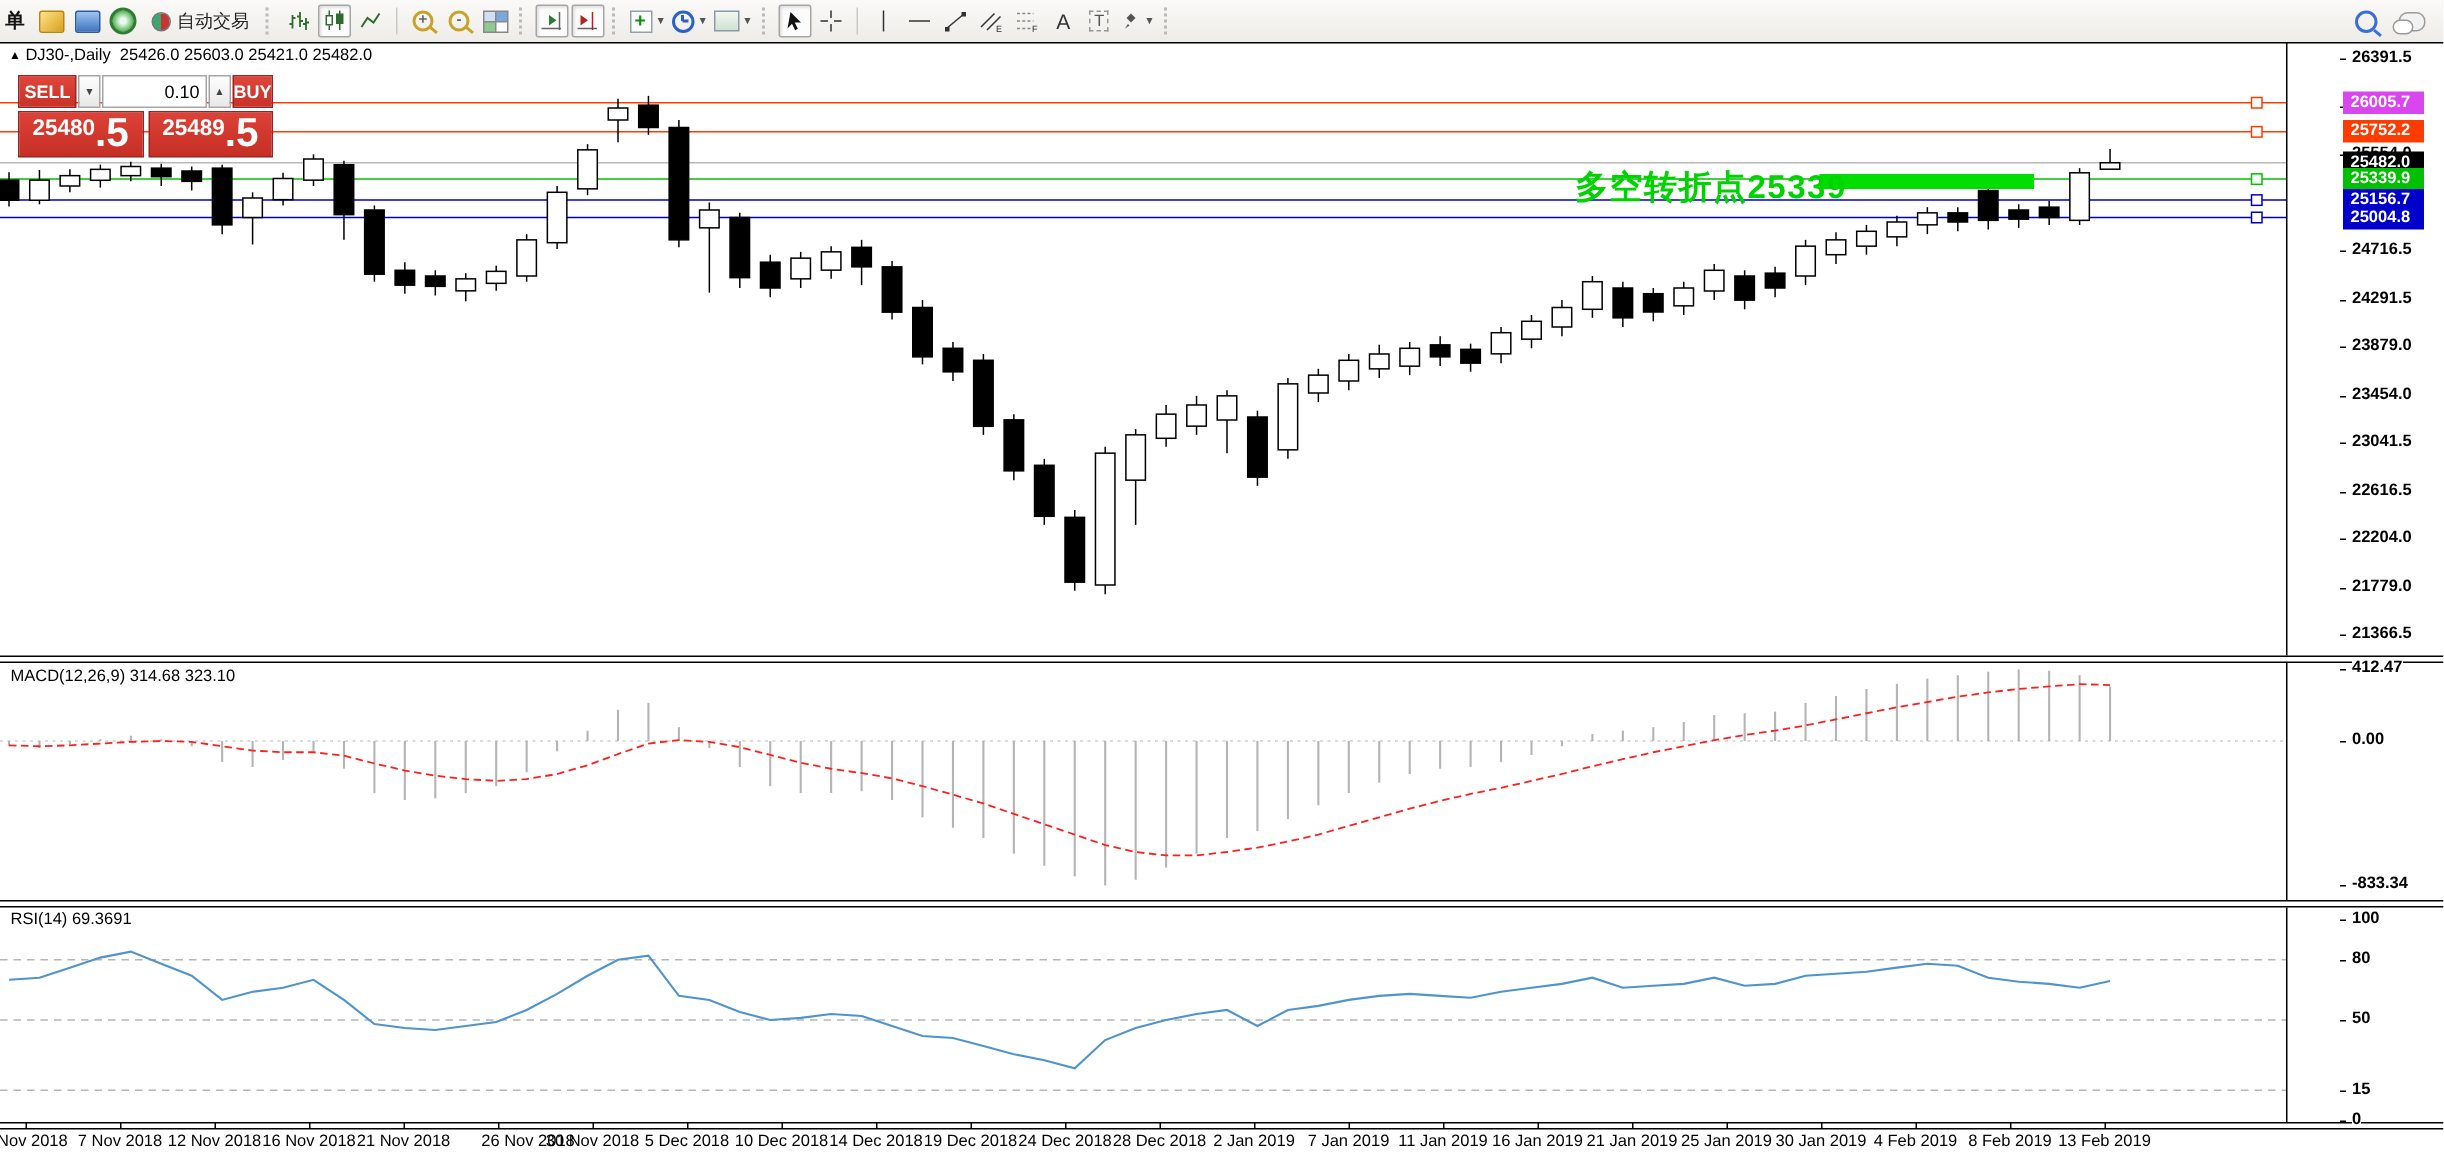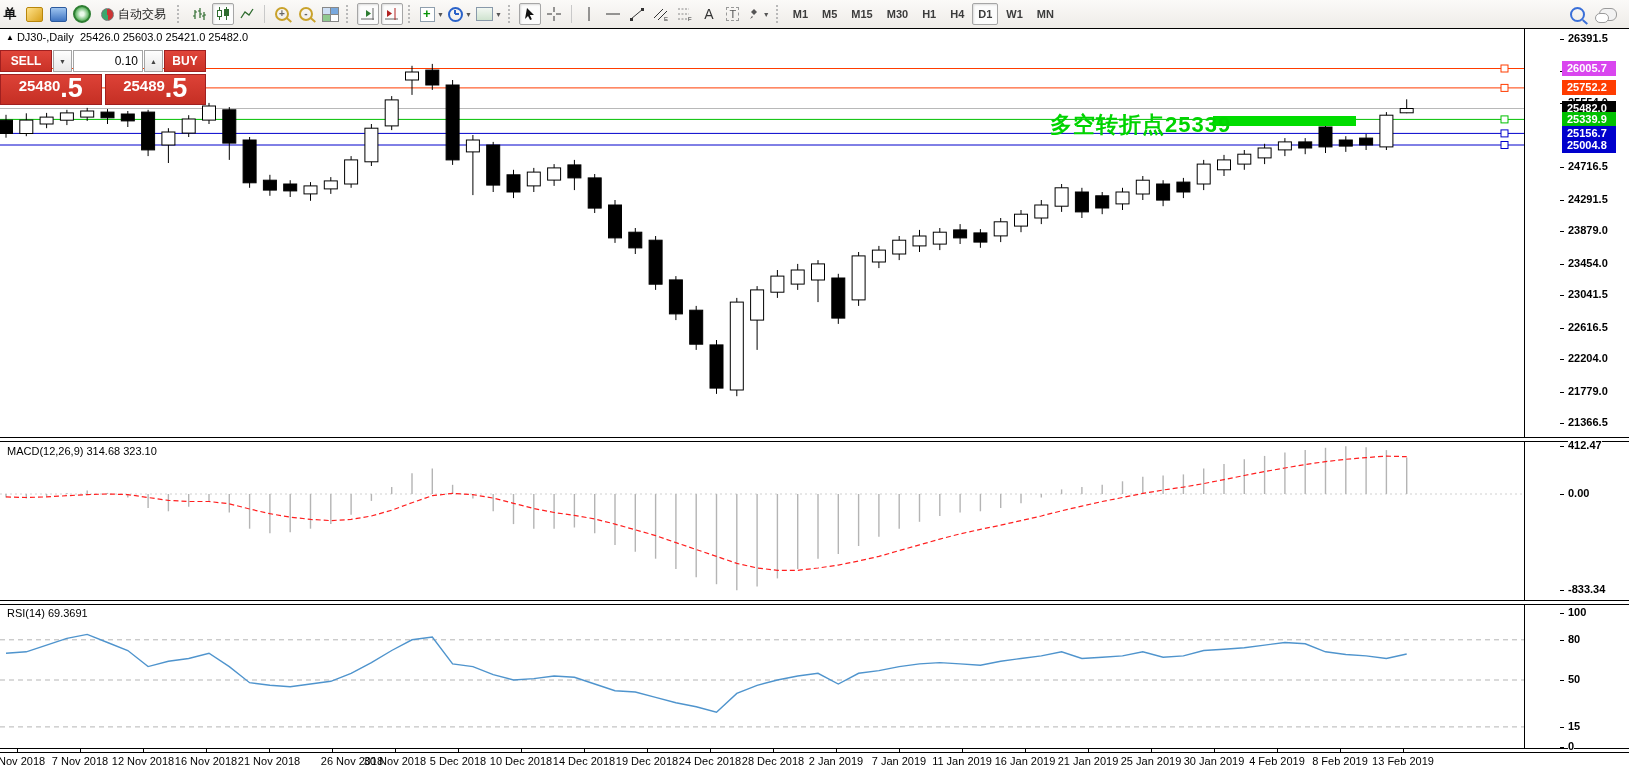--- a/index.html
+++ b/index.html
@@ -48,21 +48,21 @@
   .split{position:absolute;left:0;width:1629px;height:3px;background:#fff;border-top:1px solid #000;border-bottom:1px solid #000;z-index:31}
   svg{position:absolute;left:0}
 
   #chart-title{position:absolute;left:6px;top:31px;font-size:11px;color:#000;z-index:40;white-space:nowrap}
   #chart-title .tri{font-size:8px;vertical-align:1px;margin-right:3px}
   #macd-label{position:absolute;left:7px;top:445px;font-size:11px;color:#000;z-index:40}
   #rsi-label{position:absolute;left:7px;top:607px;font-size:11px;color:#000;z-index:40}
   #annotation{position:absolute;left:1050px;top:110px;font-size:22px;font-weight:bold;color:#00d400;z-index:25;white-space:nowrap;letter-spacing:1px}
 
   
-  #trade-panel{position:absolute;left:0;top:50px;width:206px;z-index:45}
+  #trade-panel{position:absolute;left:12px;top:50px;width:170px;z-index:45}
   .tp-row1{display:flex;height:22px;gap:1px}
   .tp-sell,.tp-buy{border:1px solid #a02020;background:linear-gradient(#e0453a,#c93227);color:#fff;
        font-size:12px;font-weight:bold;display:flex;align-items:center;justify-content:center}
   .tp-sell{width:50px}.tp-buy{flex:1}
   .tp-spin{width:17px;background:linear-gradient(#fefefe,#e8e8e8);border:1px solid #a5a5a5;color:#444;
        font-size:7px;display:flex;align-items:center;justify-content:center;padding:0}
   .tp-vol{width:60px;border:1px solid #a5a5a5;font-size:12px;text-align:right;padding:0 4px;
        font-family:"Liberation Sans",sans-serif;color:#000;box-sizing:content-box}
   .tp-row2{display:flex;margin-top:2px;gap:3px;height:31px}
   .tp-price{flex:1;border:1px solid #a02020;background:linear-gradient(#dd4237,#c52f24);color:#fff;
@@ -210,31 +210,20 @@
     </span>
   <span class="tbi">
       <svg width="14" height="14" style="position:static">
         <path d="M7 2l3 3-3 3-3-3z" fill="#555"></path>
         <path d="M3 12l3-2-1-1z" fill="#555"></path>
       </svg>
       <span class="dd">▼</span>
     </span>
   <span class="grip"></span>
 
-  <span id="tf-group" style="display:inline-flex">
-      <span class="tbi tf">M1</span>
-      <span class="tbi tf">M5</span>
-      <span class="tbi tf">M15</span>
-      <span class="tbi tf">M30</span>
-      <span class="tbi tf">H1</span>
-      <span class="tbi tf">H4</span>
-      <span class="tbi tf pressed">D1</span>
-      <span class="tbi tf">W1</span>
-      <span class="tbi tf">MN</span>
-    </span>
 
   <span id="tb-right">
     <span class="search-ic"></span>
     <span class="chat-ic"></span>
   </span>
 </div>
 
 <div class="hline-black" style="top:28px"></div>
 <div id="frame-right"></div>
 

